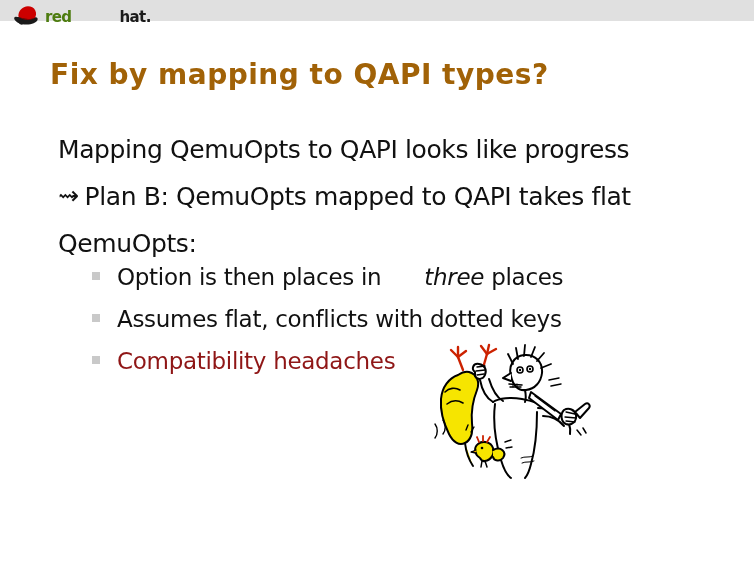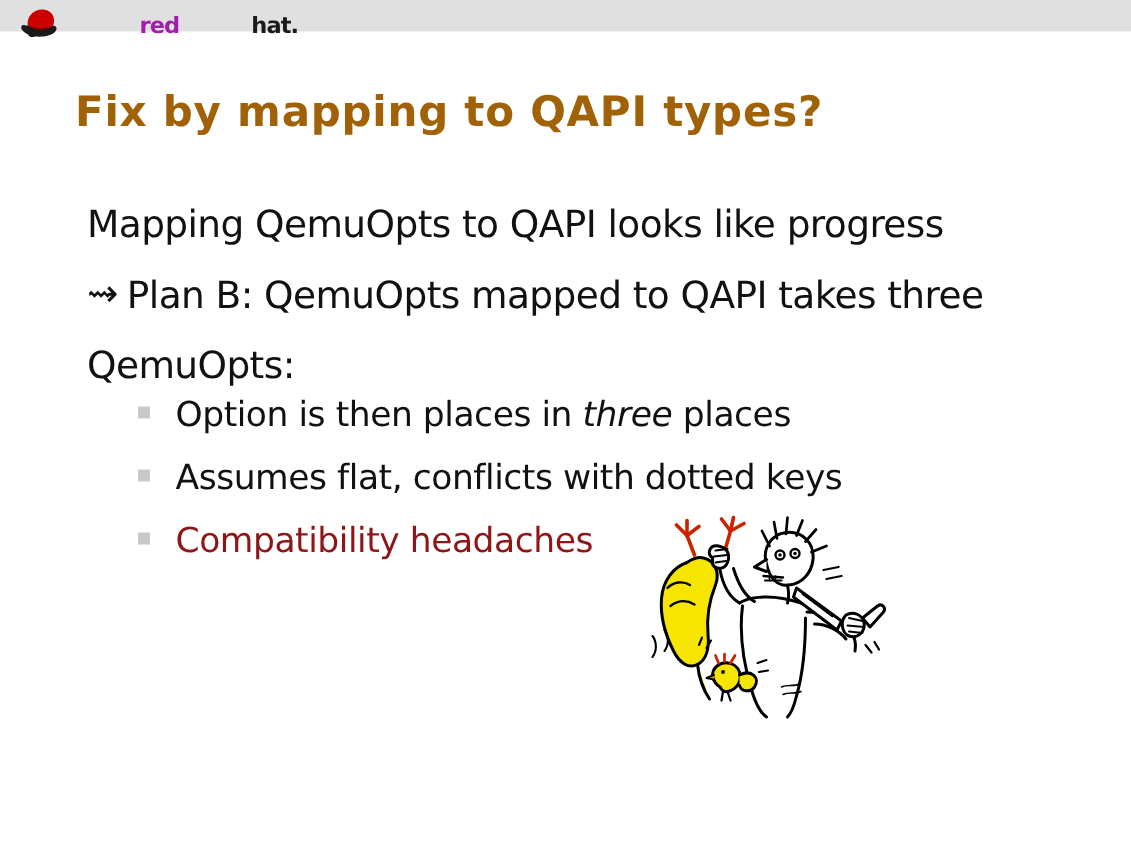--- a/index.html
+++ b/index.html
@@ -41,21 +41,21 @@
   }
   .logo-wordmark {
     font-family: "DejaVu Sans", sans-serif;
     font-size: 15px;
     font-weight: bold;
     letter-spacing: -0.6px;
     line-height: 1;
     position: relative;
     top: 2px;
   }
-  .logo-red { color: #a21caf; margin-left: 48px; }
+  .logo-red { color: #4d7c0f; }
   .logo-hat { color: #1a1a1a; padding-left: 48px; }
   .logo-dot { color: #1a1a1a; }
 
   
   .slide-title {
     position: absolute;
     left: 50px;
     top: 52px;
     width: 660px;
     font-family: "DejaVu Sans", sans-serif;
@@ -114,21 +114,21 @@
     position: relative;
     top: -5px;
   }
   .bullet-text {
     font-family: "DejaVu Sans", sans-serif;
     font-size: 23px;
     line-height: 30px;
     color: #111111;
     letter-spacing: -0.3px;
   }
-  .bullet-text .em { font-style: italic; }
+  .bullet-text .em { font-style: italic; margin-left: 36px; }
   .bullet-text.accent { color: #8f1616; text-align: right; }
 
   
   .cartoon {
     position: absolute;
     left: 425px;
     top: 342px;
     width: 170px;
     height: 140px;
   }
@@ -152,21 +152,21 @@
   <span class="logo-wordmark"><span class="logo-red">red</span><span class="logo-hat">hat</span><span class="logo-dot">.</span></span>
 </div>
 
 <div class="slide-title">Fix by mapping to QAPI types?</div>
 
 <div class="body-block">
   <div class="body-line">
     <span>Mapping QemuOpts to QAPI looks like progress</span>
   </div>
   <div class="body-line">
-    <span class="squiggle-arrow">⇝</span><span>Plan B: QemuOpts mapped to QAPI takes three</span>
+    <span class="squiggle-arrow">⇝</span><span>Plan B: QemuOpts mapped to QAPI takes flat</span>
   </div>
   <div class="body-line">
     <span>QemuOpts:</span>
   </div>
 </div>
 
 <div class="bullet-list">
 
   <div class="bullet-item">
     <span class="bullet-marker"></span>

